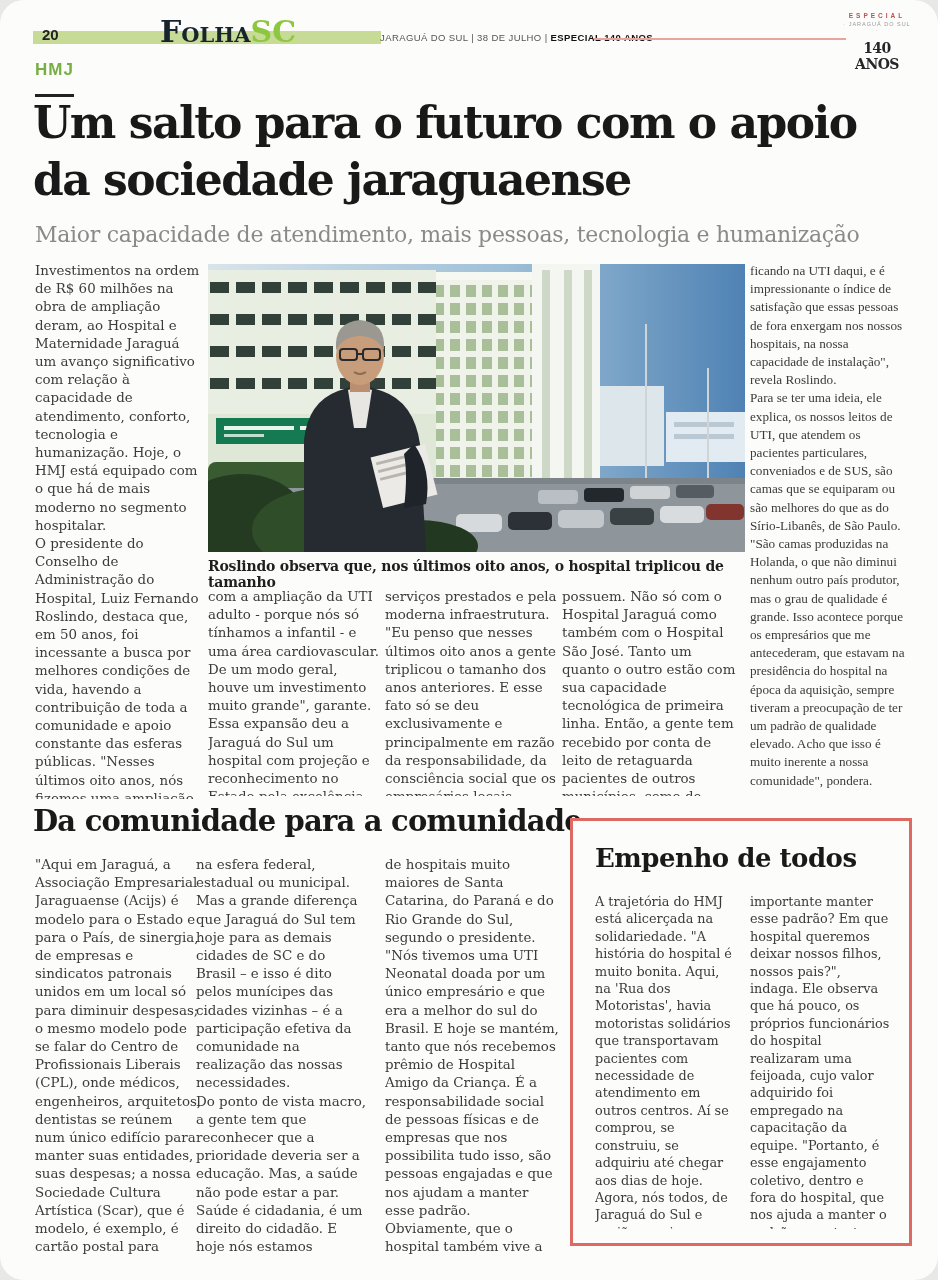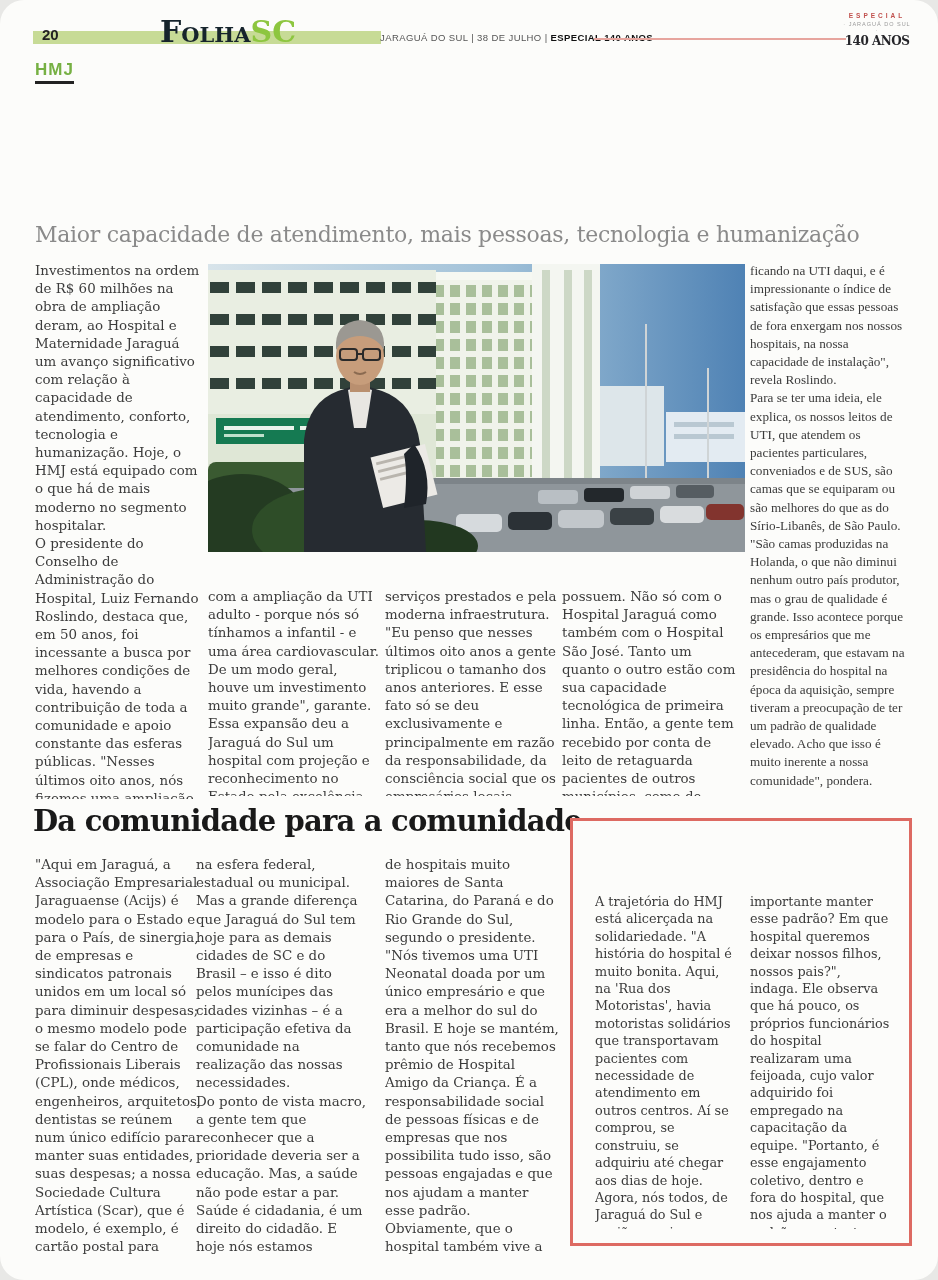--- a/index.html
+++ b/index.html
@@ -13,23 +13,23 @@
   .page-num{position:absolute;left:42px;top:26px;font:bold 15px "Liberation Sans",sans-serif;color:#222;}
   .masthead{position:absolute;left:160px;top:14px;font-family:"DejaVu Serif",serif;font-weight:bold;font-variant:small-caps;font-size:30px;letter-spacing:0px;}
   .masthead .folha{color:#16242c;}
   .masthead .sc{color:#8dc63f;}
   .dateline{position:absolute;left:380px;top:32px;font:9.5px "Liberation Sans",sans-serif;color:#555;letter-spacing:.4px;white-space:nowrap;}
   .dateline b{color:#111;font-weight:bold;}
   .pink-line{position:absolute;left:594px;top:38px;width:252px;height:2px;background:#e7a59e;}
   .corner{position:absolute;left:843px;top:12px;width:68px;text-align:center;}
   .corner .esp{font:bold 6.5px "Liberation Sans",sans-serif;color:#c0504d;letter-spacing:3px;}
   .corner .sub{font:5.5px "Liberation Sans",sans-serif;color:#999;letter-spacing:1px;margin-top:2px;}
-  .corner .anos{font-family:"DejaVu Serif",serif;font-weight:bold;font-size:12px;color:#26262a;letter-spacing:-0.5px;margin-top:1px;}
-  
-  .kicker{position:absolute;left:35px;top:60px;font:bold 17px "Liberation Sans",sans-serif;color:#76b043;letter-spacing:1px;border-bottom:3px solid #222;padding-bottom:1px;}
+  .corner .anos{font-family:"DejaVu Serif",serif;font-weight:bold;font-size:14px;color:#26262a;letter-spacing:-0.5px;margin-top:7px;}
+  
+  .kicker{position:absolute;left:35px;top:60px;font:bold 17px "Liberation Sans",sans-serif;color:#76b043;letter-spacing:1px;border-bottom:3px solid #222;padding-bottom:14px;}
   .headline{position:absolute;left:33px;top:94px;width:885px;font-family:"DejaVu Serif",serif;font-weight:bold;font-size:44px;line-height:57px;color:#191919;letter-spacing:-1.5px;}
   .subtitle{position:absolute;left:35px;top:222px;width:890px;font-family:"DejaVu Serif",serif;font-size:22px;color:#8a8a8a;letter-spacing:-0.3px;}
   
   .bodytxt{font-size:13.4px;line-height:18.2px;color:#3b3b3b;white-space:pre-line;overflow:hidden;text-align:left;}
   .col-a1{position:absolute;left:35px;top:262px;width:168px;height:537px;}
   .col-a2{position:absolute;left:208px;top:588px;width:172px;height:208px;}
   .col-a3{position:absolute;left:385px;top:588px;width:172px;height:208px;}
   .col-a4{position:absolute;left:562px;top:588px;width:180px;height:208px;}
   .col-a5{position:absolute;left:750px;top:262px;width:160px;height:534px;font-size:13.2px;font-family:Liberation Serif, serif;}
   
@@ -62,20 +62,21 @@
     <span>JARAGUÁ DO SUL  |  38 DE JULHO  |  </span><b>ESPECIAL 140 ANOS</b>
   </div>
   <div class="pink-line"></div>
   <div class="corner">
     <div class="esp">ESPECIAL</div>
     <div class="sub">· JARAGUÁ DO SUL ·</div>
     <div class="anos">140 ANOS</div>
   </div>
 
   <div class="kicker">HMJ</div>
+  <h1 class="headline" style="margin:0">Um salto para o futuro com o apoio da sociedade jaraguaense</h1>
   <div class="subtitle">Maior capacidade de atendimento, mais pessoas, tecnologia e humanização</div>
 
   <div class="photo">
     <svg width="537" height="288" viewBox="0 0 537 288" xmlns="http://www.w3.org/2000/svg">
       <defs>
         <linearGradient id="sky" x1="0" y1="0" x2="1" y2="0">
           <stop offset="0" stop-color="#d8e4ea"></stop>
             <stop offset=".55" stop-color="#9fc0d8"></stop>
             <stop offset="1" stop-color="#4f82b4"></stop>
         </linearGradient>
@@ -160,38 +161,40 @@
         <g transform="rotate(-14 196 212)">
           <rect x="168" y="186" width="56" height="52" fill="#eceae6"></rect>
           <rect x="172" y="192" width="44" height="3" fill="#b9b5ae"></rect>
           <rect x="172" y="200" width="44" height="3" fill="#b9b5ae"></rect>
           <rect x="172" y="208" width="36" height="3" fill="#b9b5ae"></rect>
         </g>
         <path d="M 206 180 Q 224 206 218 240 L 196 244 Q 200 210 196 190 Z" fill="#1f242a"></path>
       </g>
     </svg>
   </div>
+  <div class="caption">Roslindo observa que, nos últimos oito anos, o hospital triplicou de tamanho</div>
 
   <div class="bodytxt col-a1">Investimentos na ordem de R$ 60 milhões na obra de ampliação deram, ao Hospital e Maternidade Jaraguá um avanço significativo com relação à capacidade de atendimento, conforto, tecnologia e humanização. Hoje, o HMJ está equipado com o que há de mais moderno no segmento hospitalar.
 O presidente do Conselho de Administração do Hospital, Luiz Fernando Roslindo, destaca que, em 50 anos, foi incessante a busca por melhores condições de vida, havendo a contribuição de toda a comunidade e apoio constante das esferas públicas. "Nesses últimos oito anos, nós fizemos uma ampliação nas nossas instalações, aumentando significativamente o volume, a capacidade de atendimento e aprimorando também do ponto de vista tecnológico,</div>
   <div class="bodytxt col-a2">com a ampliação da UTI adulto - porque nós só tínhamos a infantil - e uma área cardiovascular. De um modo geral, houve um investimento muito grande", garante.
 Essa expansão deu a Jaraguá do Sul um hospital com projeção e reconhecimento no Estado pela excelência nos</div>
   <div class="bodytxt col-a3">serviços prestados e pela moderna infraestrutura. "Eu penso que nesses últimos oito anos a gente triplicou o tamanho dos anos anteriores. E esse fato só se deu exclusivamente e principalmente em razão da responsabilidade, da consciência social que os empresários locais</div>
   <div class="bodytxt col-a4">possuem. Não só com o Hospital Jaraguá como também com o Hospital São José. Tanto um quanto o outro estão com sua capacidade tecnológica de primeira linha. Então, a gente tem recebido por conta de leito de retaguarda pacientes de outros municípios, como de Joinville, que acabam</div>
   <div class="bodytxt col-a5">ficando na UTI daqui, e é impressionante o índice de satisfação que essas pessoas de fora enxergam nos nossos hospitais, na nossa capacidade de instalação", revela Roslindo.
 Para se ter uma ideia, ele explica, os nossos leitos de UTI, que atendem os pacientes particulares, conveniados e de SUS, são camas que se equiparam ou são melhores do que as do Sírio-Libanês, de São Paulo. "São camas produzidas na Holanda, o que não diminui nenhum outro país produtor, mas o grau de qualidade é grande. Isso acontece porque os empresários que me antecederam, que estavam na presidência do hospital na época da aquisição, sempre tiveram a preocupação de ter um padrão de qualidade elevado. Acho que isso é muito inerente a nossa comunidade", pondera.</div>
 
   <h2 class="sec-heading" style="margin:0">Da comunidade para a comunidade</h2>
   <div class="bodytxt col-b1">"Aqui em Jaraguá, a Associação Empresarial Jaraguaense (Acijs) é modelo para o Estado e para o País, de sinergia, de empresas e sindicatos patronais unidos em um local só para diminuir despesas; o mesmo modelo pode se falar do Centro de Profissionais Liberais (CPL), onde médicos, engenheiros, arquitetos, dentistas se reúnem num único edifício para manter suas entidades, suas despesas; a nossa Sociedade Cultura Artística (Scar), que é modelo, é exemplo, é cartão postal para qualquer teatro da região. E isso tudo feito por quem? Pela comunidade jaraguaense.
 É claro que tanto na Scar quanto nos hospitais existe também uma participação efetiva do Poder Público, seja</div>
   <div class="bodytxt col-b2">na esfera federal, estadual ou municipal. Mas a grande diferença que Jaraguá do Sul tem hoje para as demais cidades de SC e do Brasil – e isso é dito pelos munícipes das cidades vizinhas – é a participação efetiva da comunidade na realização das nossas necessidades.
 Do ponto de vista macro, a gente tem que reconhecer que a prioridade deveria ser a educação. Mas, a saúde não pode estar a par. Saúde é cidadania, é um direito do cidadão. E hoje nós estamos permitindo isso aqui porque a capacidade dos nossos hospitais provavelmente estará em condições de atender os próximos 10, 20 anos.", observa.
 Em termos de tecnologia, os equipamentos superam o</div>
   <div class="bodytxt col-b3">de hospitais muito maiores de Santa Catarina, do Paraná e do Rio Grande do Sul, segundo o presidente. "Nós tivemos uma UTI Neonatal doada por um único empresário e que era a melhor do sul do Brasil. E hoje se mantém, tanto que nós recebemos prêmio de Hospital Amigo da Criança. É a responsabilidade social de pessoas físicas e de empresas que nos possibilita tudo isso, são pessoas engajadas e que nos ajudam a manter esse padrão. Obviamente, que o hospital também vive a realidade econômica e financeira de crise que o resto do país ultrapassa. Temos, inclusive, tentado diminuir as despesas do dia a dia para poder fazer frente ao quadro atual."</div>
 
   <div class="side-box">
+    <div class="box-title">Empenho de todos</div>
     <div class="box-cols">
       <div class="box-col">A trajetória do HMJ está alicerçada na solidariedade. "A história do hospital é muito bonita. Aqui, na 'Rua dos Motoristas', havia motoristas solidários que transportavam pacientes com necessidade de atendimento em outros centros. Aí se comprou, se construiu, se adquiriu até chegar aos dias de hoje. Agora, nós todos, de Jaraguá do Sul e região precisamos nos questionar: é</div>
       <div class="box-col">importante manter esse padrão? Em que hospital queremos deixar nossos filhos, nossos pais?", indaga. Ele observa que há pouco, os próprios funcionários do hospital realizaram uma feijoada, cujo valor adquirido foi empregado na capacitação da equipe. "Portanto, é esse engajamento coletivo, dentro e fora do hospital, que nos ajuda a manter o padrão na estrutura e nos serviços prestados."</div>
     </div>
   </div>
 
 </div>
 
 </body></html>

